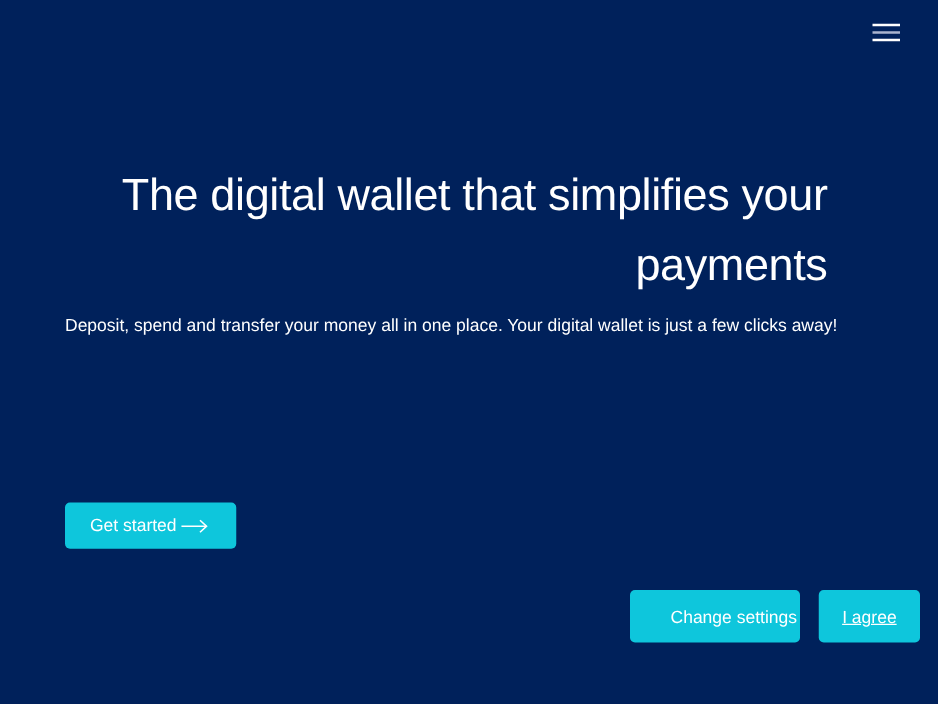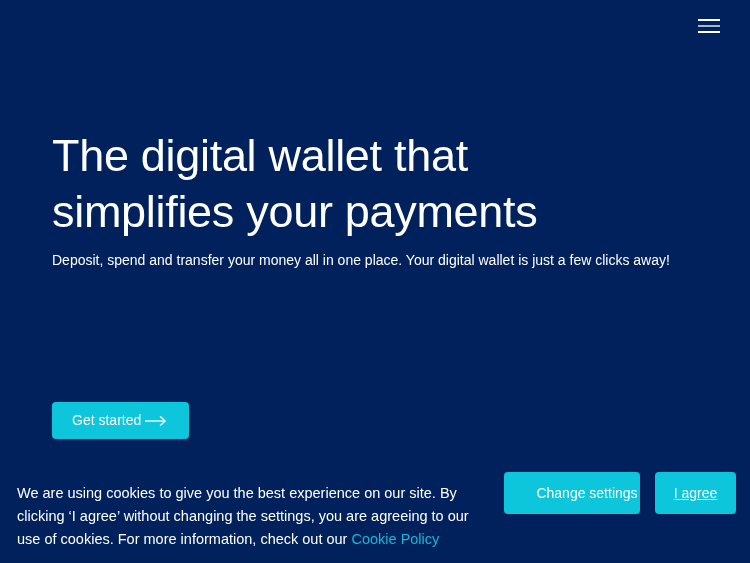--- a/index.html
+++ b/index.html
@@ -68,25 +68,26 @@
     left: 0;
     width: 750px;
     padding: 0;
   }
 
   .hero-title {
     position: absolute;
     top: 128px;
     left: 52px;
     width: 610px;
-    font-size: 45px;
+    font-size: 36px;
     line-height: 56px;
     font-weight: 400;
     letter-spacing: -0.3px;
     color: #ffffff;
+    text-align: right;
   }
 
   .hero-subtitle {
     position: absolute;
     top: 249px;
     left: 52px;
     width: 625px;
     font-size: 14px;
     line-height: 22px;
     font-weight: 400;
@@ -215,24 +216,19 @@
       <span class="cta-label">Get started</span>
       <span class="arrow-icon">
         <svg width="22" height="12" viewBox="0 0 22 12" fill="none" xmlns="http://www.w3.org/2000/svg">
           <path d="M0 6 H20" stroke="#ffffff" stroke-width="1.3"></path>
           <path d="M15 1.2 L20.2 6 L15 10.8" stroke="#ffffff" stroke-width="1.3" fill="none"></path>
         </svg>
       </span>
     </button>
   </section>
 
-  <div class="cookie-banner">
-    <p class="cookie-text">
-      <span>We are using cookies to give you the best experience on our site. By clicking ‘I agree’ without changing the settings, you are agreeing to our use of cookies. For more information, check out our </span><a class="cookie-link">Cookie Policy</a>
-    </p>
-  </div>
 
   <div class="cookie-actions">
     <button class="cookie-btn settings">Change settings</button>
     <button class="cookie-btn agree">I agree</button>
   </div>
 
 </div>
 
 </body></html>

